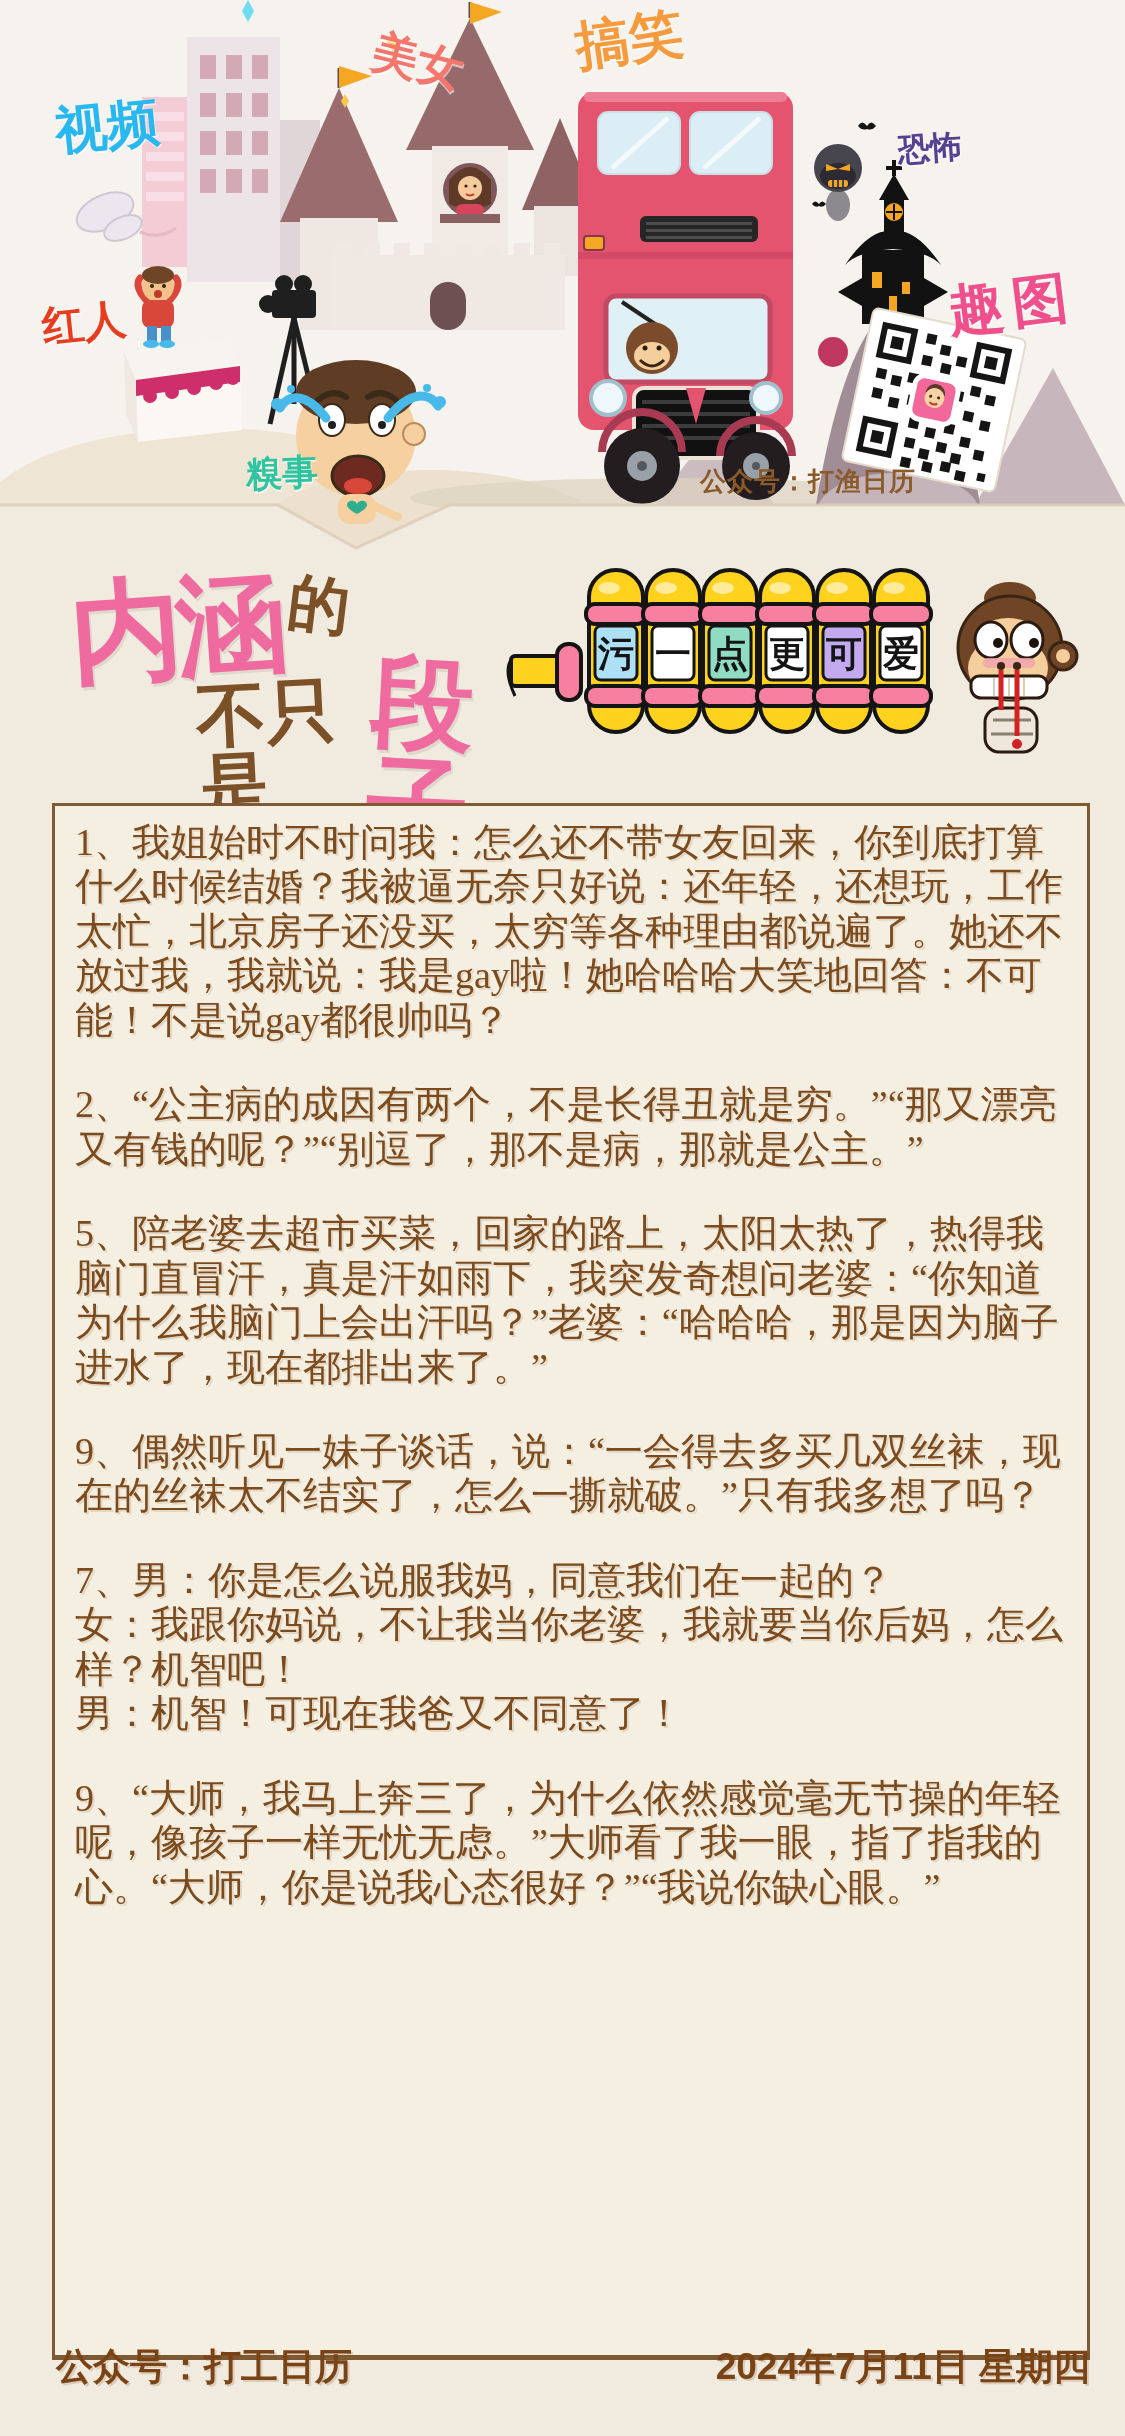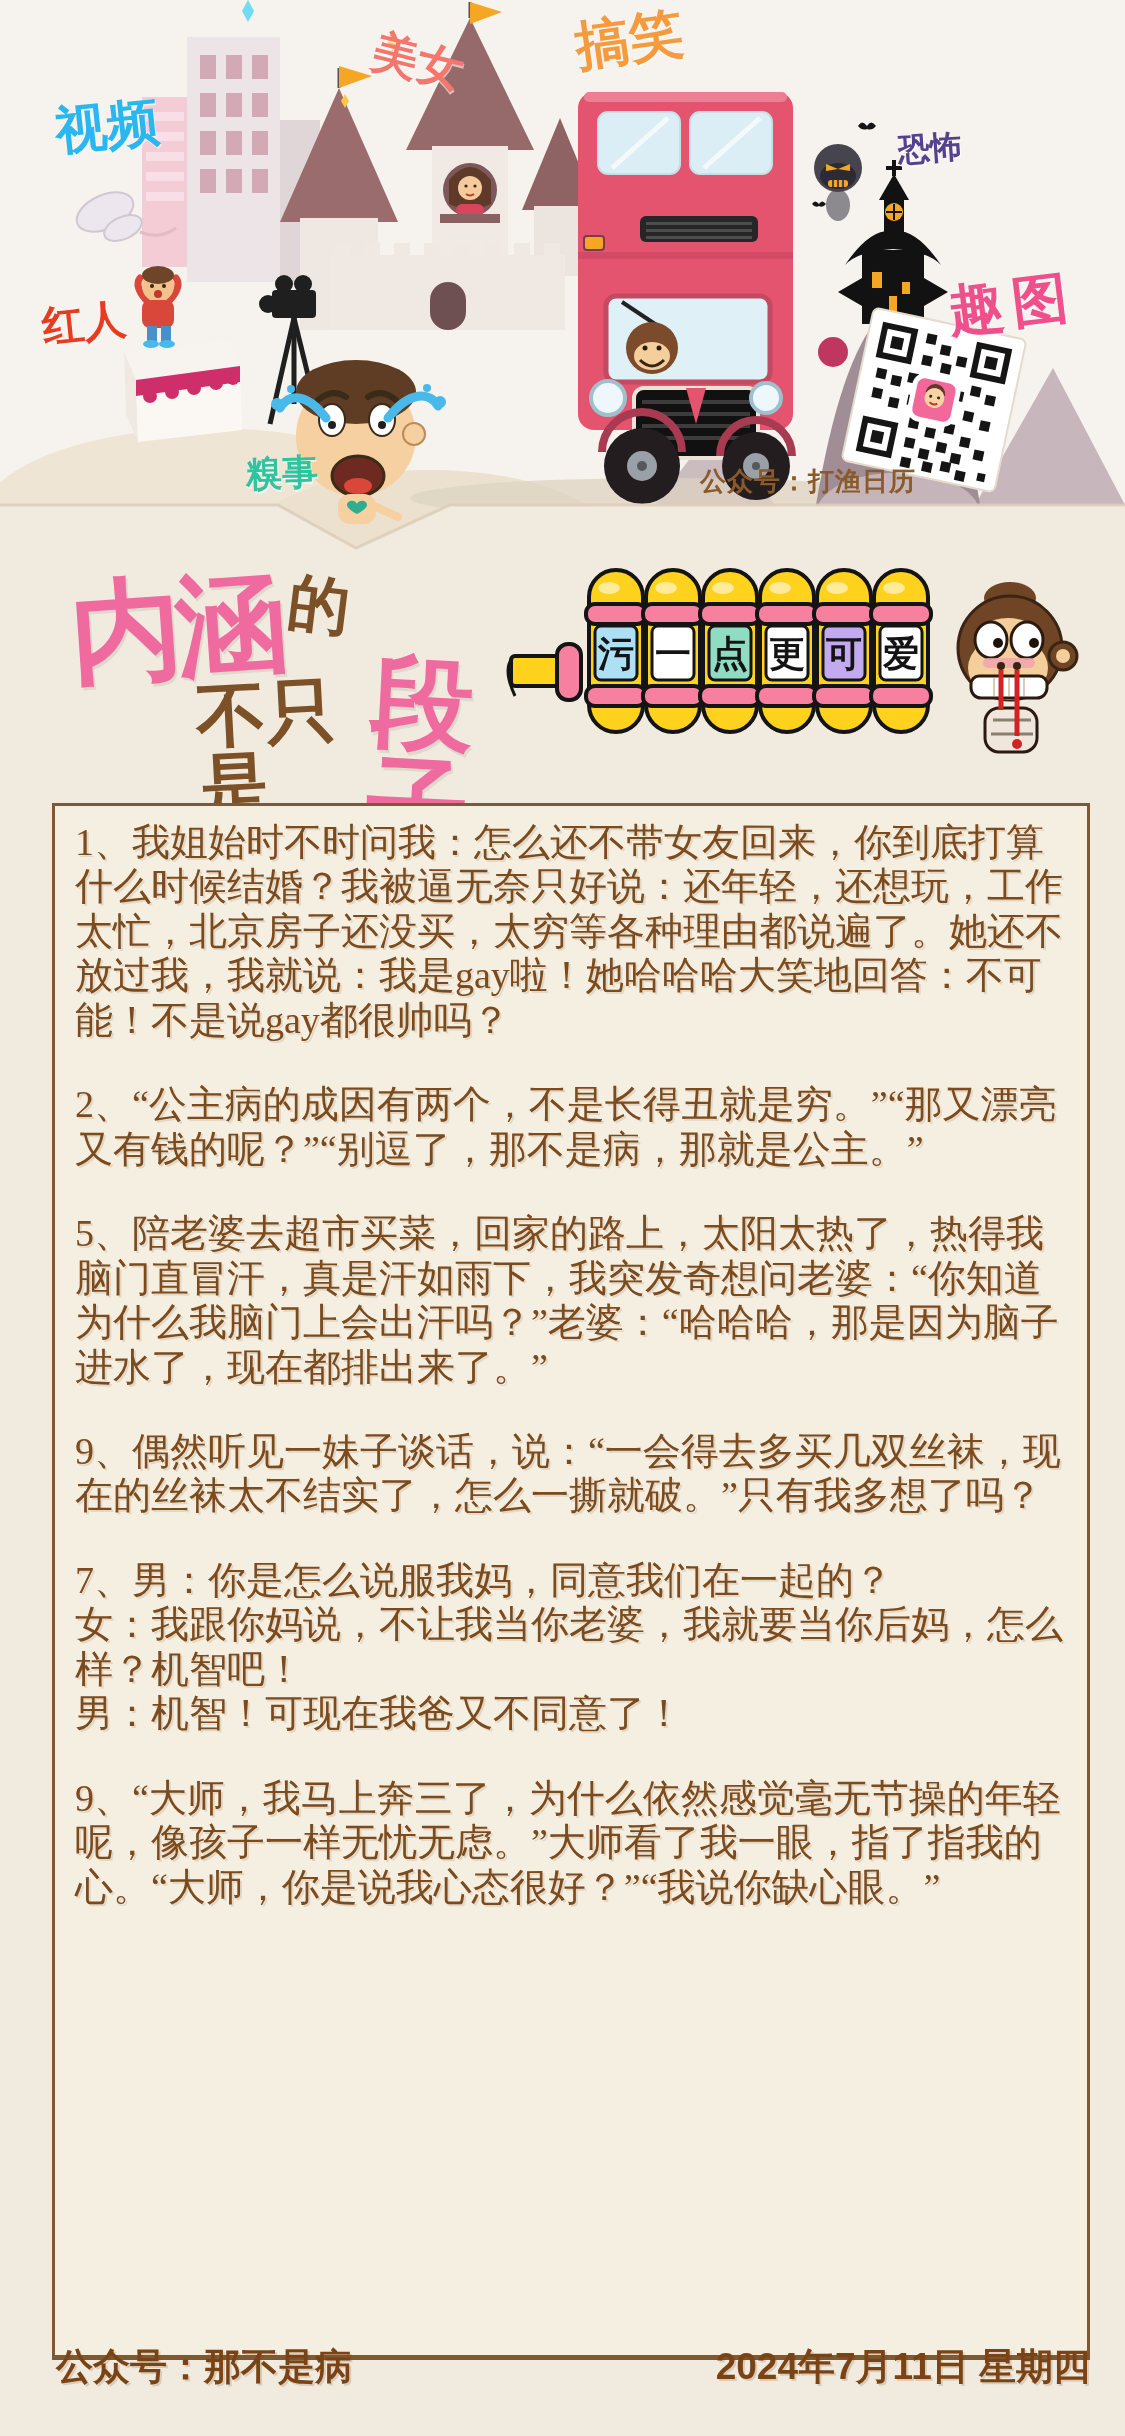--- a/index.html
+++ b/index.html
@@ -443,17 +443,17 @@
     <p class="joke">2、“公主病的成因有两个，不是长得丑就是穷。”“那又漂亮又有钱的呢？”“别逗了，那不是病，那就是公主。”</p>
     <p class="joke">5、陪老婆去超市买菜，回家的路上，太阳太热了，热得我脑门直冒汗，真是汗如雨下，我突发奇想问老婆：“你知道为什么我脑门上会出汗吗？”老婆：“哈哈哈，那是因为脑子进水了，现在都排出来了。”</p>
     <p class="joke">9、偶然听见一妹子谈话，说：“一会得去多买几双丝袜，现在的丝袜太不结实了，怎么一撕就破。”只有我多想了吗？</p>
     <p class="joke">7、男：你是怎么说服我妈，同意我们在一起的？
 女：我跟你妈说，不让我当你老婆，我就要当你后妈，怎么样？机智吧！
 男：机智！可现在我爸又不同意了！</p>
     <p class="joke">9、“大师，我马上奔三了，为什么依然感觉毫无节操的年轻呢，像孩子一样无忧无虑。”大师看了我一眼，指了指我的心。“大师，你是说我心态很好？”“我说你缺心眼。”</p>
   </div>
 
   <div class="footer">
-    <span>公众号：那不是病</span>
+    <span>公众号：打工日历</span>
     <span>2024年7月11日 星期四</span>
   </div>
 
 </div>
 
 </body></html>

